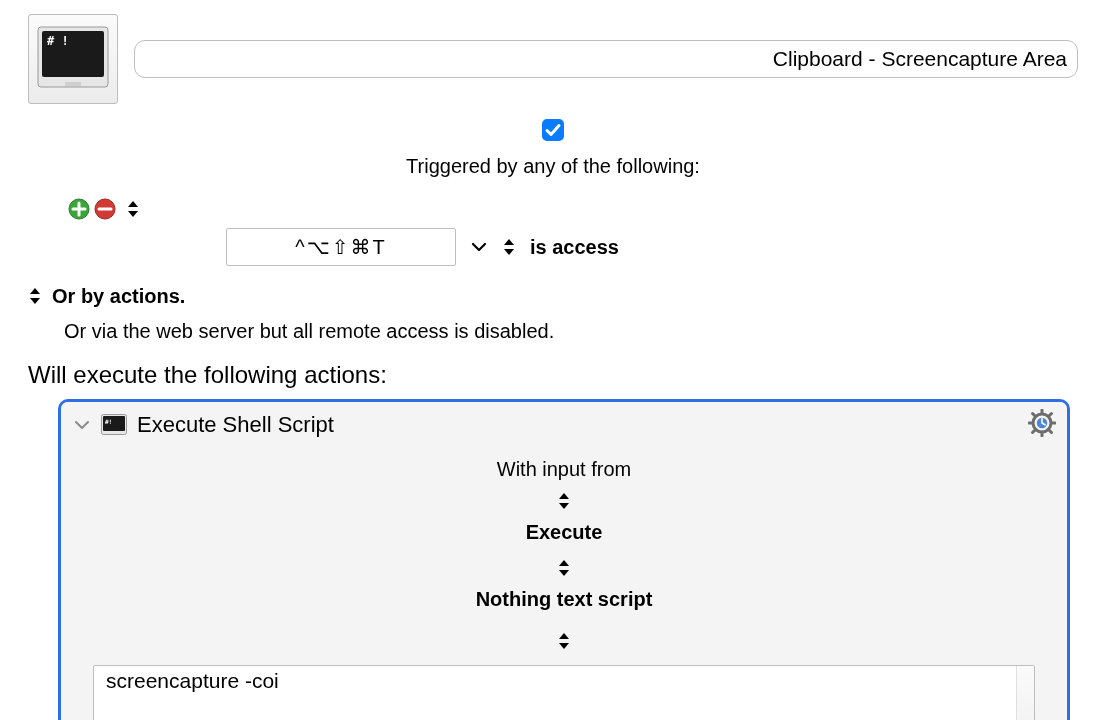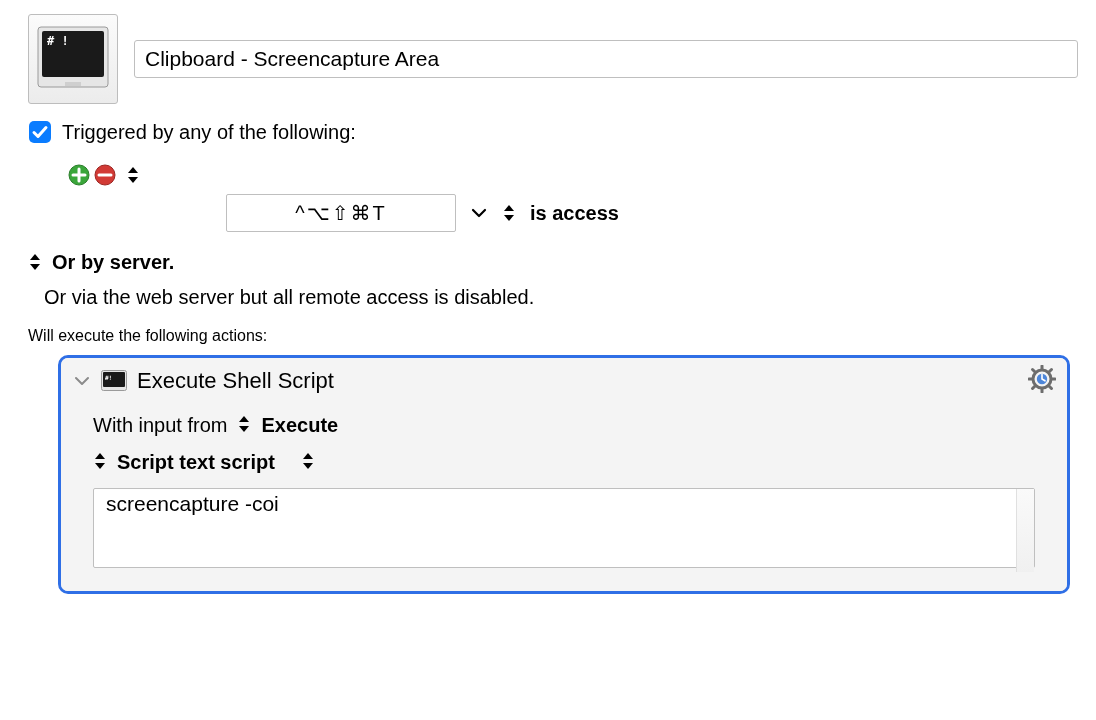--- a/index.html
+++ b/index.html
@@ -41,38 +41,39 @@
     padding: 6px;
   }
   .terminal-icon {
     width: 72px; height: 66px;
     display: block;
   }
   .title-field {
     flex: 1;
     height: 38px;
     border: 1px solid var(--field-border);
-    border-radius: 3px;
+    border-radius: 11px;
     padding: 4px 10px;
     font-size: 21px;
     font-family: inherit;
     background: #fff;
     outline: none;
+    text-align: right;
   }
 
   .row {
     display: flex;
     align-items: center;
     gap: 10px;
     line-height: 1.4;
   }
   .indent-1 { margin-left: 8px; }
   .indent-2 { margin-left: 40px; }
 
-  .trigger-check-row { margin: 10px 0 18px 0; }
+  .trigger-check-row { margin: 10px 0 18px 0; flex-direction: column; }
 
   .check {
     width: 24px; height: 24px;
   }
   .check svg { width: 24px; height: 24px; display:block; }
 
   .add-remove { display: inline-flex; align-items: center; gap: 4px; }
   .ar-btn {
     width: 22px; height: 22px;
     display: inline-flex; align-items: center; justify-content: center;
@@ -108,23 +109,23 @@
     padding: 0 6px;
     background: #fff;
   }
   .chev-down {
     width: 18px; height: 14px; display:inline-flex; align-items:center; justify-content:center;
     cursor: pointer;
   }
   .chev-down svg { width: 16px; height: 12px; }
 
   .or-script-row { margin: 14px 0 10px 0; }
-  .webserver-row { margin: 4px 0 18px 16px; font-size: 20px; }
-
-  .section-label { margin: 4px 0 10px 0; font-size: 16px; }
+  .webserver-row { margin: 4px 0 18px 36px; font-size: 20px; }
+
+  .section-label { margin: 4px 0 10px 0; font-size: 24px; }
 
   .action-panel {
     margin: 0 8px 0 30px;
     border: 3px solid #2f6fe6;
     border-radius: 10px;
     background: #f4f4f4;
     padding: 0;
   }
   .action-panel-inner {
     border-radius: 7px;
@@ -155,23 +156,24 @@
     width: 30px; height: 30px;
     display:flex; align-items:center; justify-content:center;
     cursor: pointer;
   }
   .gear-wrap svg { width: 28px; height: 28px; }
 
   .action-body {
     padding: 4px 32px 18px 32px;
   }
   .action-line {
-    display: flex; gap: 10px;
+    display: flex; align-items: center; gap: 10px;
     margin: 12px 0 14px 0;
     font-size: 20px;
+    flex-direction: column;
   }
   .script-box {
     border: 1px solid var(--field-border);
     background: #fff;
     border-radius: 2px;
     width: 100%;
     height: 80px;
     padding: 3px 12px;
     font-size: 21px;
     font-family: inherit;
@@ -253,21 +255,21 @@
   <span class="bold">is access</span>
 </div>
 
 <div class="row indent-2 or-script-row">
   <span class="updown">
     <svg viewBox="0 0 14 20">
         <path d="M7 2 L12 8 L2 8 Z" fill="#000"></path>
         <path d="M7 18 L2 12 L12 12 Z" fill="#000"></path>
       </svg>
   </span>
-  <span class="bold">Or by server.</span>
+  <span class="bold">Or by actions.</span>
 </div>
 
 <div class="webserver-row">Or via the web server but all remote access is disabled.</div>
 
 <div class="section-label">Will execute the following actions:</div>
 
 <div class="action-panel">
   <div class="action-panel-inner">
     <div class="action-header">
       <span class="disclosure">
@@ -314,21 +316,21 @@
         <span class="bold">Execute</span>
       </div>
 
       <div class="action-line">
         <span class="updown">
           <svg viewBox="0 0 14 20">
               <path d="M7 2 L12 8 L2 8 Z" fill="#000"></path>
               <path d="M7 18 L2 12 L12 12 Z" fill="#000"></path>
             </svg>
         </span>
-        <span class="bold">Script text script</span>
+        <span class="bold">Nothing text script</span>
         <span style="width:6px"></span>
         <span class="updown">
           <svg viewBox="0 0 14 20">
               <path d="M7 2 L12 8 L2 8 Z" fill="#000"></path>
               <path d="M7 18 L2 12 L12 12 Z" fill="#000"></path>
             </svg>
         </span>
       </div>
 
       <div class="script-wrap">

